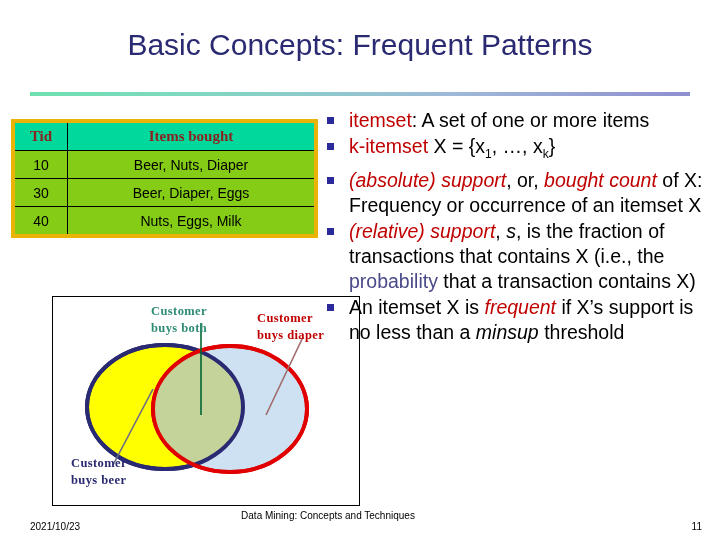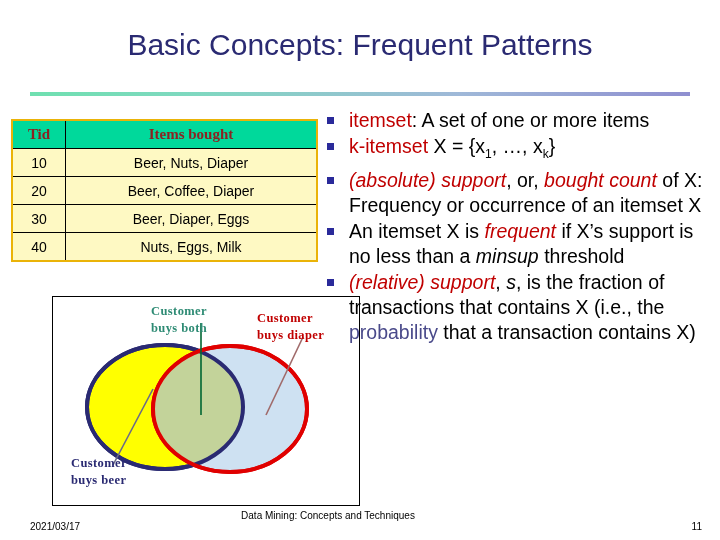--- a/index.html
+++ b/index.html
@@ -39,32 +39,32 @@
     background: linear-gradient(to right, #6fe0b0 0%, #7fd8c0 25%, #9fb8d8 65%, #8f8fd0 100%);
   }
 
   
   #txn-table {
     position: absolute;
     left: 11px;
     top: 119px;
     width: 307px;
     border-collapse: collapse;
-    border: 2px solid #eab308;
+    border: 4px solid #eab308;
     table-layout: fixed;
   }
   #txn-table th, #txn-table td {
     border: 1.5px solid #000000;
     height: 27px;
     font-size: 14px;
     text-align: center;
     vertical-align: middle;
     padding: 0 2px;
     color: #000000;
-    background: #fef9c3;
+    background: #84cc16;
     font-weight: normal;
     overflow: hidden;
     white-space: nowrap;
   }
   #txn-table th {
     background: #00d99b;
     color: #8b2222;
     font-weight: bold;
     font-family: "Liberation Serif", serif;
     font-size: 15px;
@@ -173,24 +173,20 @@
         <th class="col-tid">Tid</th>
         <th class="col-items">Items bought</th>
       </tr>
     </thead>
     <tbody>
       <tr>
         <td>10</td>
         <td>Beer, Nuts, Diaper</td>
       </tr>
       <tr>
-        <td>20</td>
-        <td>Beer, Coffee, Diaper</td>
-      </tr>
-      <tr>
         <td>30</td>
         <td>Beer, Diaper, Eggs</td>
       </tr>
       <tr>
         <td>40</td>
         <td>Nuts, Eggs, Milk</td>
       </tr>
     </tbody>
   </table>
 
@@ -244,27 +240,27 @@
       <div class="bullet-text"><span class="kw">k-itemset</span><span> X = {x<sub>1</sub>, …, x<sub>k</sub>}</span></div>
     </div>
 
     <div class="bullet-row">
       <div class="bullet-mark"></div>
       <div class="bullet-text"><span class="kw-i">(absolute) support</span><span>, or, </span><span class="kw-i">bought count</span><span> of X: Frequency or occurrence of an itemset X</span></div>
     </div>
 
     <div class="bullet-row">
       <div class="bullet-mark"></div>
+      <div class="bullet-text"><span class="kw-i">(relative) support</span><span>, <i>s</i>, is the fraction of transactions that contains X (i.e., the <span class="prob">probability</span> that a transaction contains X)</span></div>
+    </div>
+
+    <div class="bullet-row">
+      <div class="bullet-mark"></div>
       <div class="bullet-text"><span>An itemset X is </span><span class="kw-i">frequent</span><span> if X’s support is no less than a <span class="blk-i">minsup</span> threshold</span></div>
     </div>
 
-    <div class="bullet-row">
-      <div class="bullet-mark"></div>
-      <div class="bullet-text"><span class="kw-i">(relative) support</span><span>, <i>s</i>, is the fraction of transactions that contains X (i.e., the <span class="prob">probability</span> that a transaction contains X)</span></div>
-    </div>
-
   </div>
 
-  <div class="footer" id="footer-date">2021/03/17</div>
+  <div class="footer" id="footer-date">2021/10/23</div>
   <div class="footer" id="footer-center">Data Mining: Concepts and Techniques</div>
   <div class="footer" id="footer-page">11</div>
 
 </div>
 
 </body></html>

